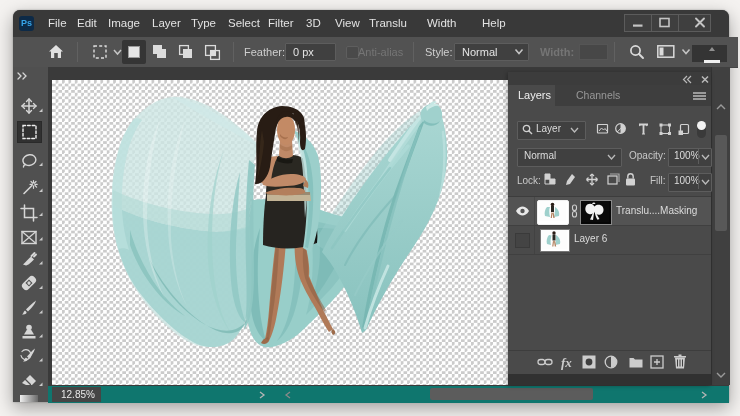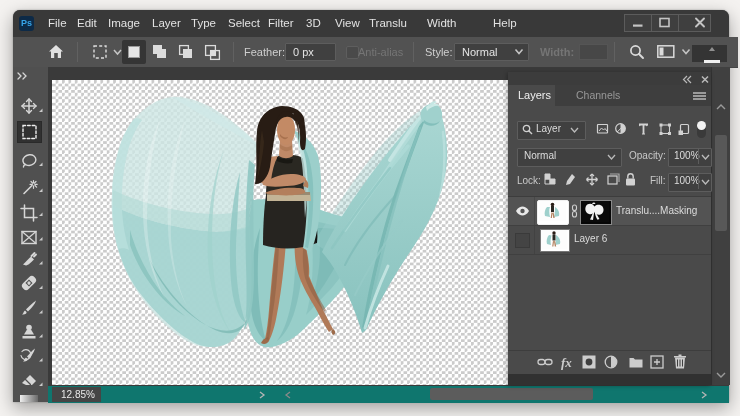--- a/index.html
+++ b/index.html
@@ -38,21 +38,21 @@
     <span class="menuitem" style="left:64px;">Edit</span>
     <span class="menuitem" style="left:95px;">Image</span>
     <span class="menuitem" style="left:139px;">Layer</span>
     <span class="menuitem" style="left:178px;">Type</span>
     <span class="menuitem" style="left:215px;">Select</span>
     <span class="menuitem" style="left:255px;">Filter</span>
     <span class="menuitem" style="left:293px;">3D</span>
     <span class="menuitem" style="left:322px;">View</span>
     <span class="menuitem" style="left:356px;">Translu</span>
     <span class="menuitem" style="left:414px;">Width</span>
-    <span class="menuitem" style="left:480px;">Help</span>
+    <span class="menuitem" style="left:469px;">Help</span>
 
     <div class="abs" style="left:611px;top:4px;width:26px;height:16px;background:#3f3f3f;border:1px solid #5c5c5c;"></div>
     <div class="abs" style="left:638px;top:4px;width:27px;height:16px;background:#3f3f3f;border:1px solid #5c5c5c;"></div>
     <div class="abs" style="left:665px;top:4px;width:31px;height:16px;background:#3f3f3f;border:1px solid #5c5c5c;"></div>
     <svg class="abs" style="left:611px;top:4px;" width="88" height="18" viewBox="0 0 88 18">
       <rect x="9" y="10.5" width="9.5" height="2.2" fill="#c4c4c4"></rect>
       <rect x="36" y="4.5" width="9" height="8" fill="none" stroke="#c4c4c4" stroke-width="1.6"></rect>
       <path d="M72 4.5 L80 12.5 M80 4.5 L72 12.5" stroke="#c4c4c4" stroke-width="1.9" stroke-linecap="round"></path>
     </svg>
   </div>

